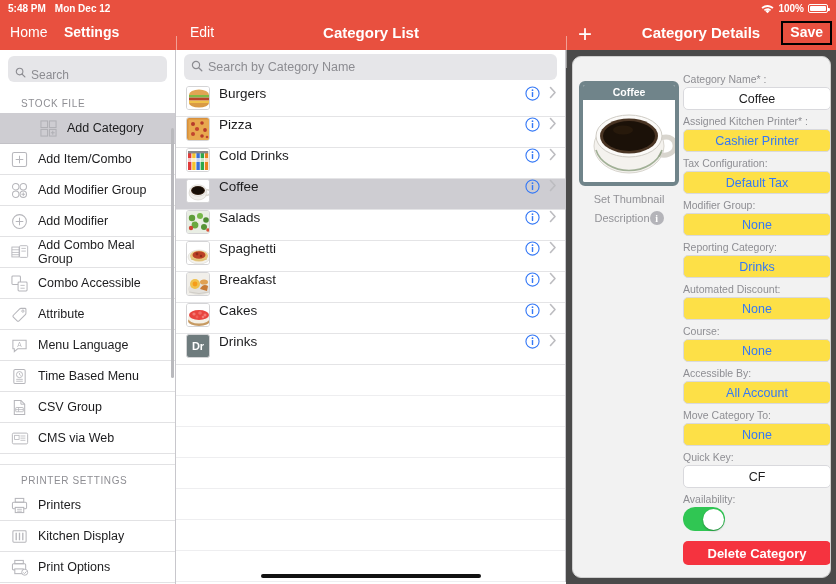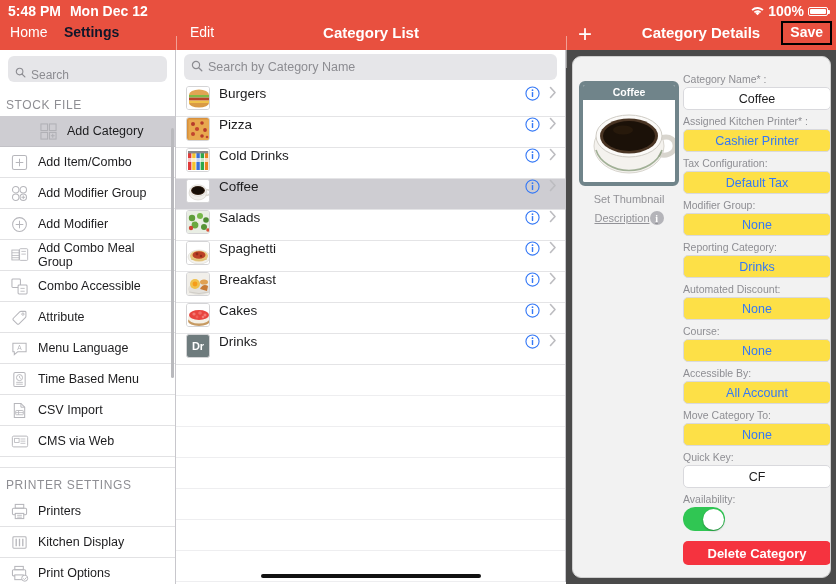--- a/index.html
+++ b/index.html
@@ -11,41 +11,41 @@
   }
   .screen { position:relative; width:836px; height:584px; overflow:hidden; background:#fff; }
 
   
   .topbar {
     position:absolute; top:0; left:0; width:836px; height:50px;
     background:#e8503f; z-index:20;
   }
   .statusbar {
     position:absolute; top:0; left:0; width:836px; height:18px;
-    color:#fff; font-size:14px; font-weight:bold;
+    color:#fff; font-size:10px; font-weight:bold;
   }
   .status-left { position:absolute; left:8px; top:3px; display:flex; gap:9px; }
   .status-right { position:absolute; right:8px; top:3px; display:flex; gap:4px; align-items:center; }
   .wifi-icon svg { display:block; }
   .battery {
     width:20px; height:9px; border:1.2px solid #fff; border-radius:2px;
     position:relative; display:inline-block;
   }
   .battery::after {
     content:""; position:absolute; right:-3px; top:2.5px; width:1.8px; height:3.5px;
     background:#fff; border-radius:0 1px 1px 0;
   }
   .battery i { position:absolute; left:1px; top:1px; bottom:1px; right:1px; background:#fff; border-radius:1px; display:block; }
 
   .navrow { position:absolute; top:18px; left:0; width:836px; height:32px; }
   .nav-home {
     position:absolute; left:10px; top:6px; color:#fff; font-size:14px; letter-spacing:.1px;
   }
   .nav-settings {
-    position:absolute; left:64px; top:6px; color:#0f172a; font-size:14px; font-weight:bold;
+    position:absolute; left:64px; top:6px; color:#ffffff; font-size:14px; font-weight:bold;
   }
   .nav-edit { position:absolute; left:190px; top:6px; color:#fff; font-size:14px; }
   .nav-catlist {
     position:absolute; left:176px; width:390px; top:6px; text-align:center;
     color:#fff; font-size:15px; font-weight:bold;
   }
   .nav-plus {
     position:absolute; left:578px; top:2px; color:#fff; font-size:24px; font-weight:300; line-height:28px;
   }
   .nav-details {
@@ -63,21 +63,21 @@
     position:absolute; left:0; top:50px; width:176px; height:534px;
     background:#ffffff; border-right:1px solid #c8c7cc; overflow:hidden;
   }
   .sb-searchwrap { padding:6px 8px 6px 8px; background:#fff; }
   .sb-search {
     height:26px; background:#e6e6e9; border-radius:6px; display:flex; align-items:flex-end;
     padding:0 7px; gap:5px;
   }
   .sb-search .ph { color:#8c8c91; font-size:12px; }
   .sb-grouphdr {
-    color:#8e8e93; font-size:12px; letter-spacing:.6px; padding:10px 10px 4px 6px;
+    color:#8e8e93; font-size:10px; letter-spacing:.6px; padding:10px 10px 4px 21px;
     text-transform:uppercase;
   }
   .sb-item {
     height:31px; display:flex; align-items:center; gap:9px; padding:0 10px;
     border-bottom:1px solid #e2e2e4; font-size:12.5px; color:#1c1c1e;
   }
   .sb-item.sel { background:#cecdd2; border-bottom-color:#c2c1c6;padding-left:39px; }
   .sb-ic { width:19px; height:19px; flex:0 0 19px; display:flex; align-items:center; justify-content:center; color:#b6b6bb; }
   .sb-sep { height:11px; border-bottom:1px solid #e2e2e4; background:#fff; }
   .sb-scroll {
@@ -129,21 +129,21 @@
     overflow:hidden;
   }
   .thumbtitle {
     background:#70848a; color:#fff; font-size:10.5px; font-weight:bold; text-align:center;
     padding:1px 0 2px 0;
   }
   .thumbimg { width:100%; height:82px; background:#fff; position:relative; }
   .thumbcap { text-align:center; color:#929297; font-size:11px; margin-top:7px; }
   .thumbdesc {
     text-align:center; color:#929297; font-size:11px; margin-top:6px;
-    display:flex; align-items:center; justify-content:center; text-decoration:underline;
+    display:flex; align-items:center; justify-content:center; 
   }
   .info-gray {
     width:14px; height:14px; border-radius:50%; background:#b4b4b9; color:#fff;
     font-size:10px; font-weight:bold; display:flex; align-items:center; justify-content:center;
     font-family:"Liberation Serif", serif;
   }
 
   .dcol-right { position:absolute; left:110px; top:16px; width:148px; }
   .flabel { color:#8e8e93; font-size:10.5px; margin-bottom:2px; line-height:12px; }
   .ffield {
@@ -326,21 +326,21 @@
         <div class="sb-item">
           <span class="sb-ic">
             <svg width="17" height="17" viewBox="0 0 18 18">
               <path d="M3.5 1.5h7l4 4v11h-11z" fill="none" stroke="#b6b6bb" stroke-width="1.1"></path>
               <path d="M10.5 1.5v4h4" fill="none" stroke="#b6b6bb" stroke-width="1"></path>
               <rect x="5" y="9" width="8" height="4.5" rx=".6" fill="none" stroke="#b6b6bb" stroke-width=".9"></rect>
               <line x1="5" y1="11.2" x2="13" y2="11.2" stroke="#b6b6bb" stroke-width=".8"></line>
               <line x1="8" y1="9" x2="8" y2="13.5" stroke="#b6b6bb" stroke-width=".8"></line>
             </svg>
           </span>
-          <span>CSV Import</span>
+          <span>CSV Group</span>
         </div>
         <div class="sb-item">
           <span class="sb-ic">
             <svg width="18" height="15" viewBox="0 0 20 16">
               <rect x="1.5" y="2" width="17" height="12" rx="1.5" fill="none" stroke="#b6b6bb" stroke-width="1.1"></rect>
               <rect x="4" y="4.5" width="5" height="4.5" fill="none" stroke="#b6b6bb" stroke-width=".9"></rect>
               <line x1="10.5" y1="5.2" x2="16" y2="5.2" stroke="#b6b6bb" stroke-width=".9"></line>
               <line x1="10.5" y1="7.6" x2="16" y2="7.6" stroke="#b6b6bb" stroke-width=".9"></line>
               <line x1="10.5" y1="10" x2="16" y2="10" stroke="#b6b6bb" stroke-width=".9"></line>
             </svg>

